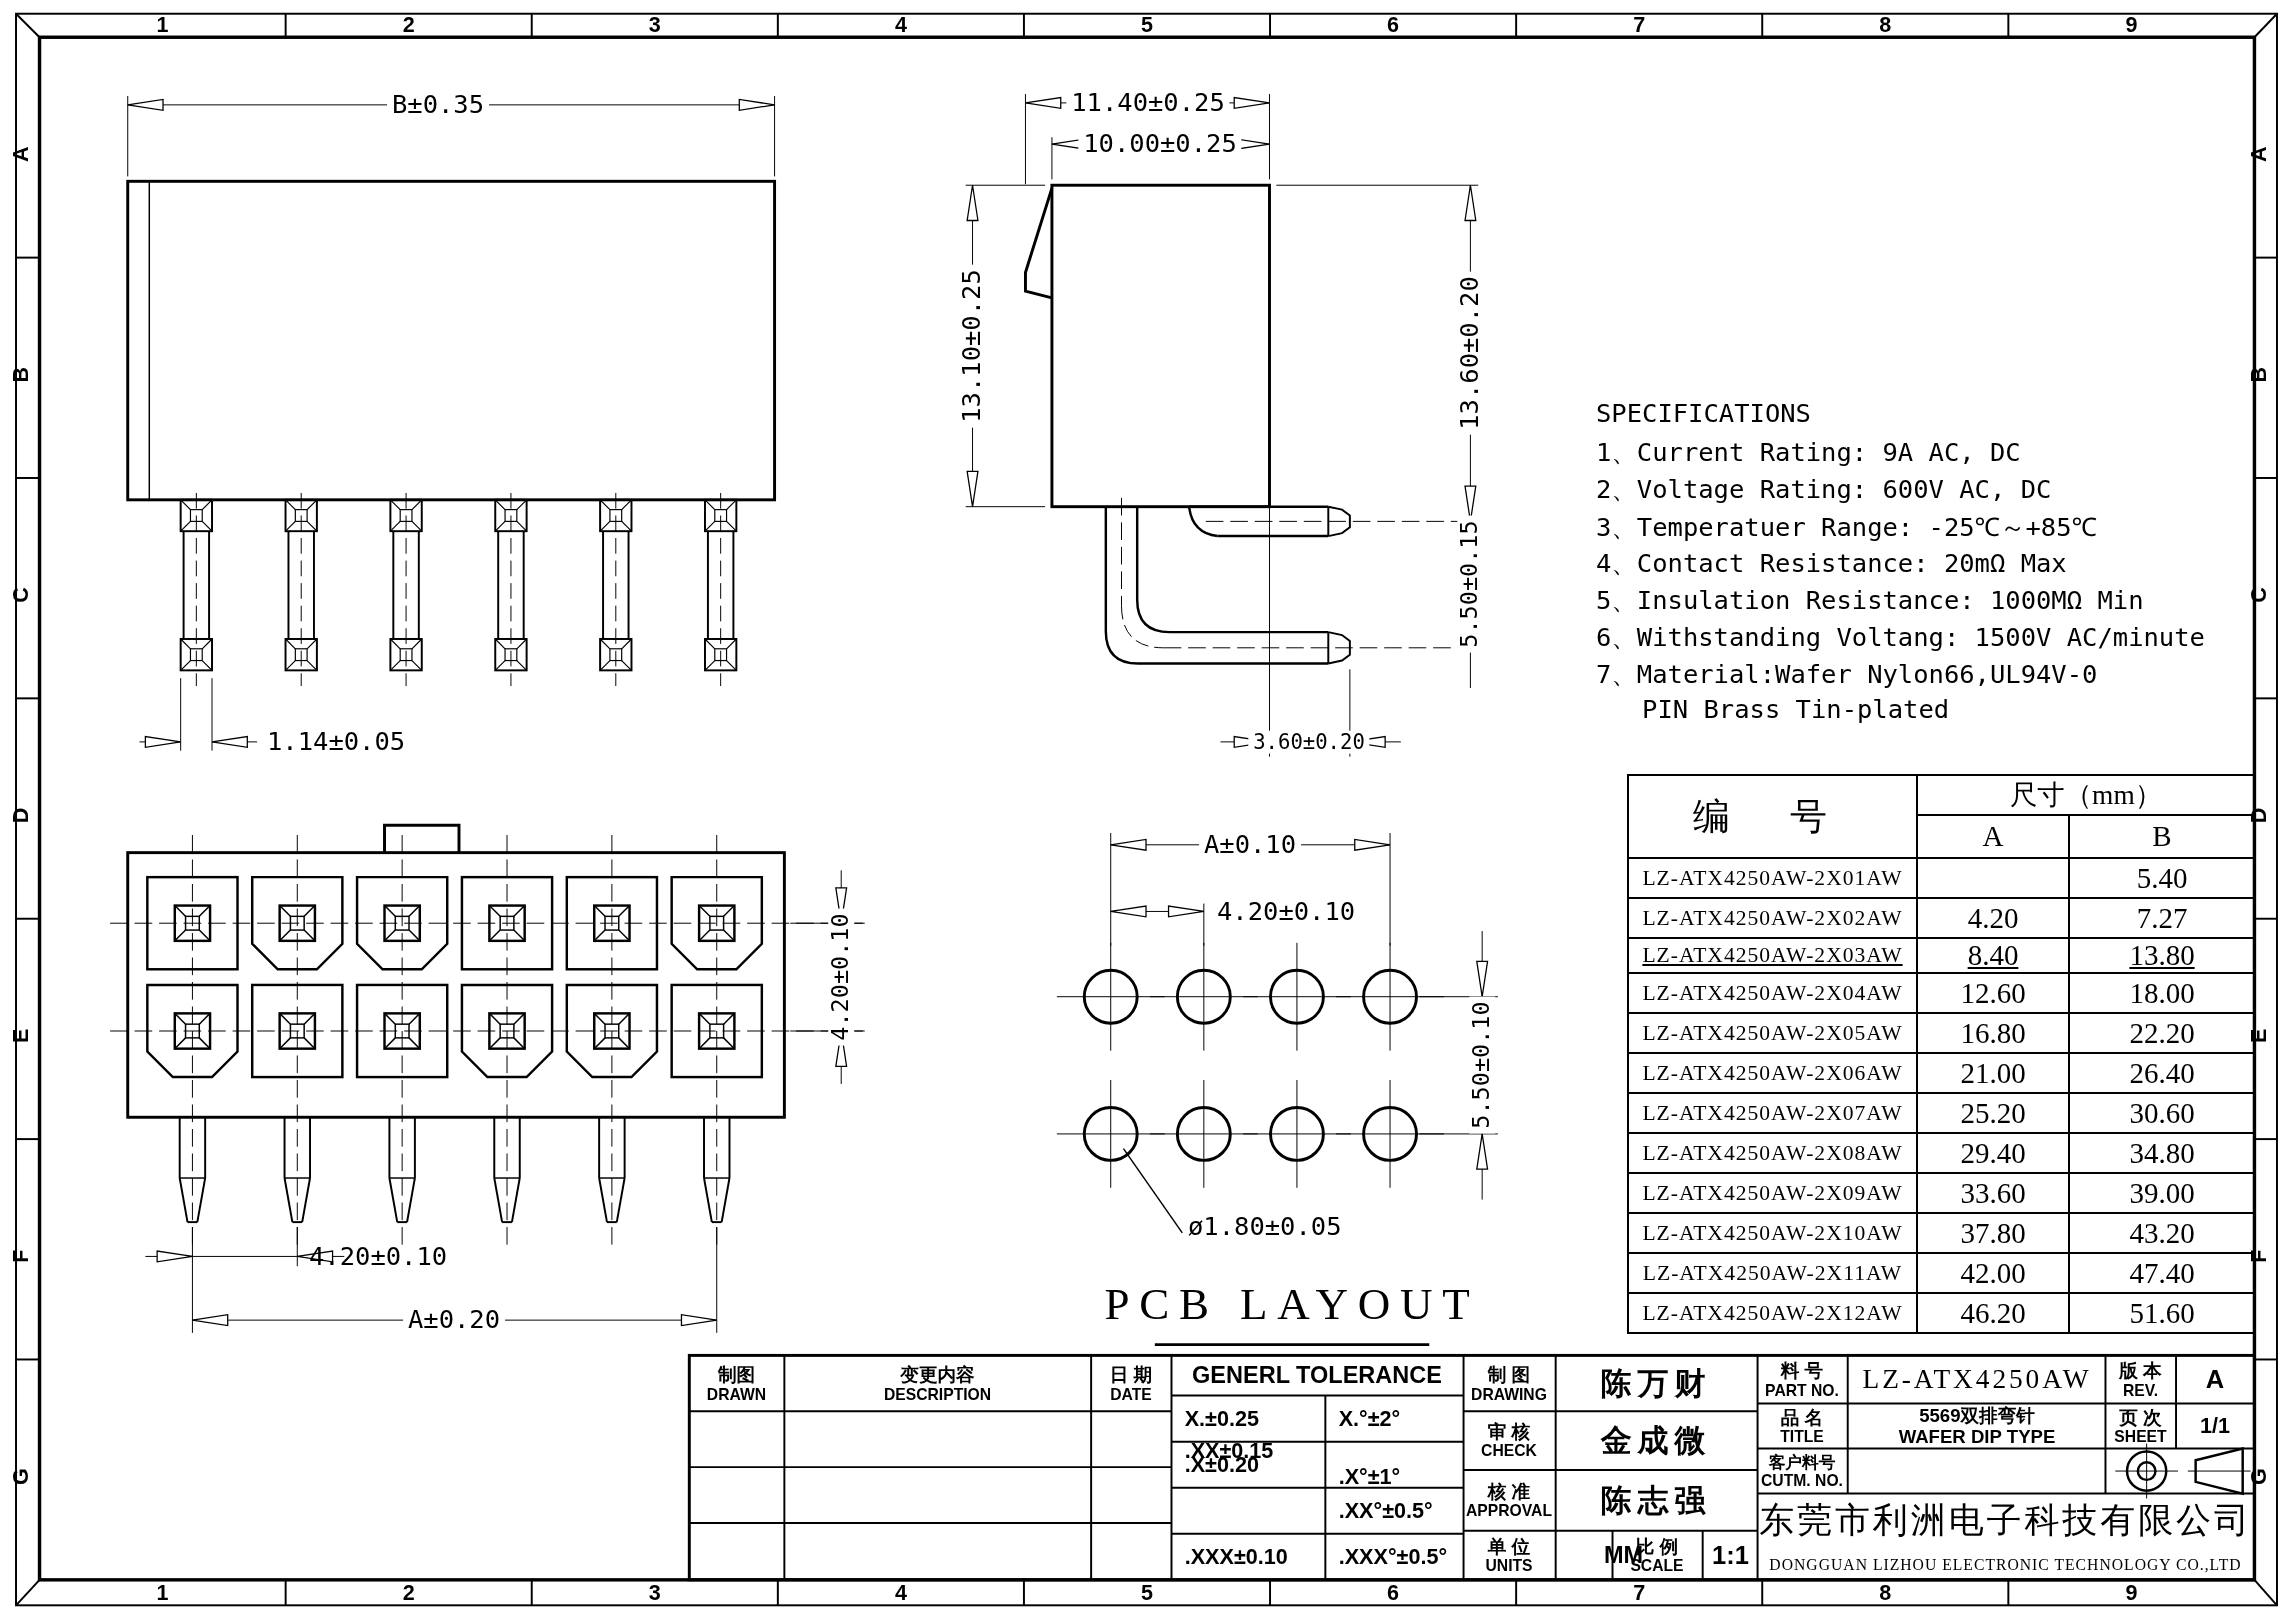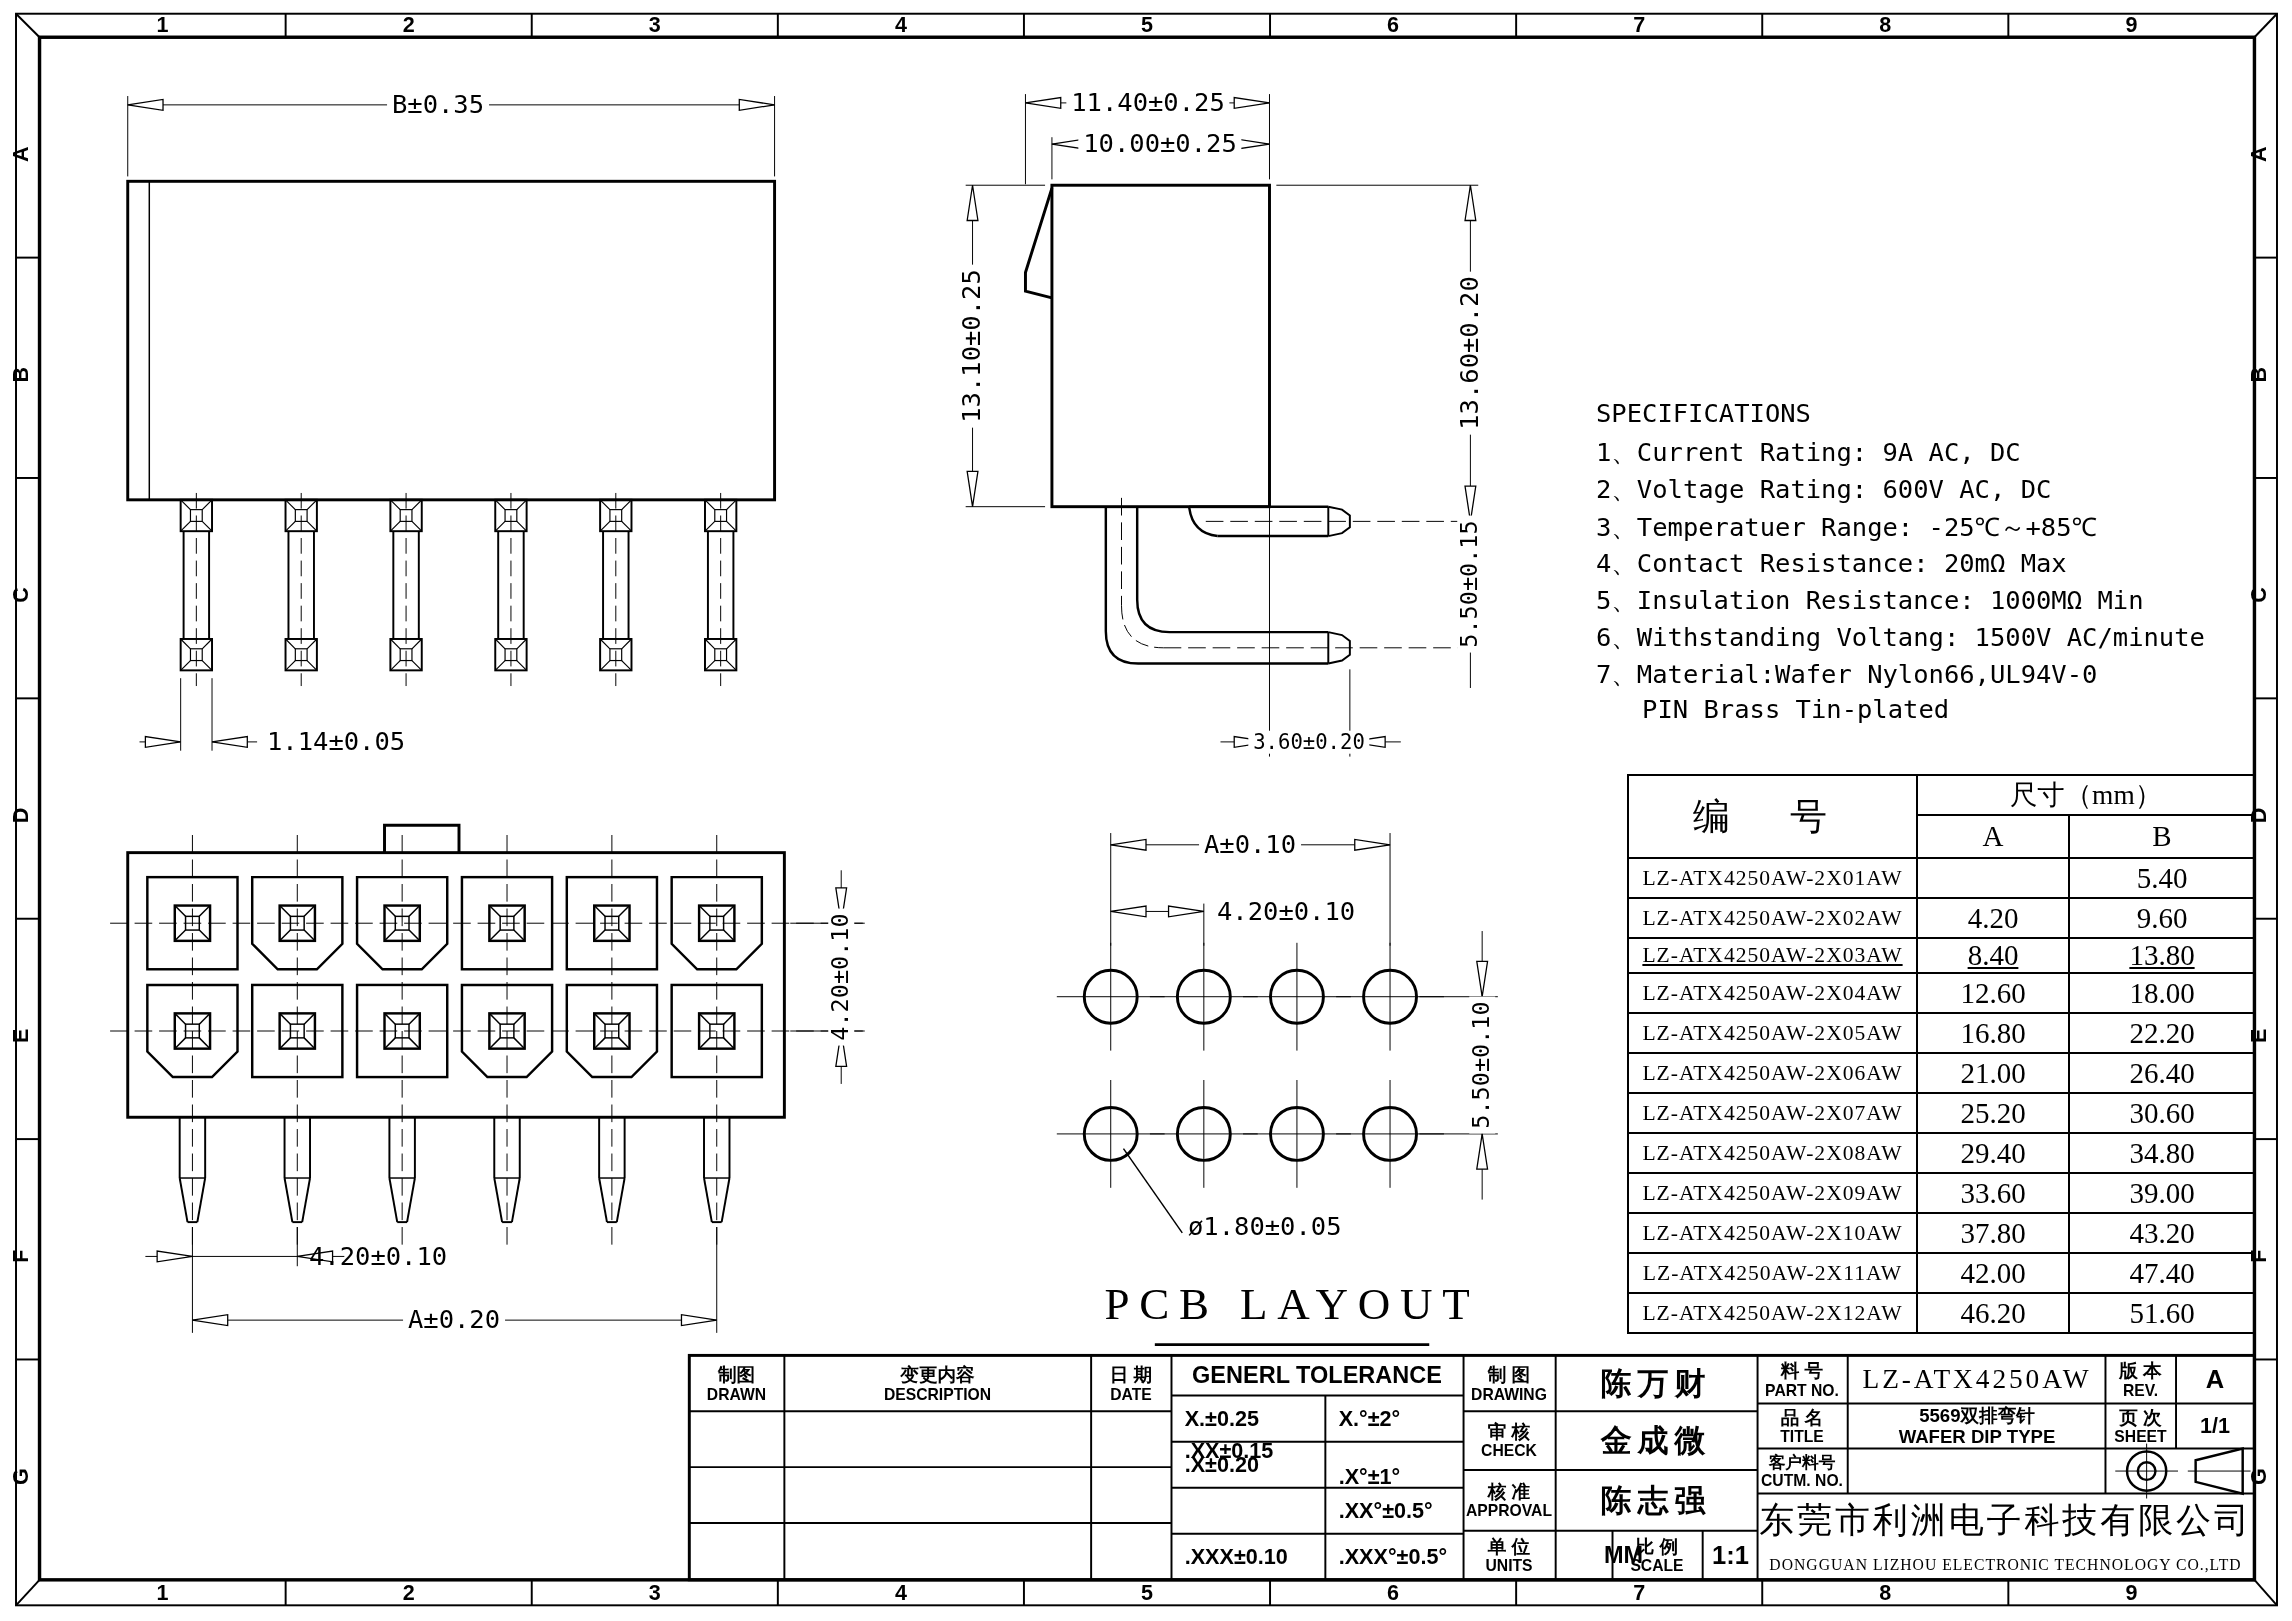--- a/index.html
+++ b/index.html
@@ -519,21 +519,21 @@
     </thead>
     <tbody id="parts-body">
         <tr style="height: 40px;">
           <td class="pn">LZ-ATX4250AW-2X01AW</td>
           <td class="val"></td>
           <td class="val">5.40</td>
         </tr>
         <tr style="height: 40px;">
           <td class="pn">LZ-ATX4250AW-2X02AW</td>
           <td class="val">4.20</td>
-          <td class="val">9.60</td>
+          <td class="val">7.27</td>
         </tr>
         <tr style="height: 33px; text-decoration: underline;">
           <td class="pn">LZ-ATX4250AW-2X03AW</td>
           <td class="val">8.40</td>
           <td class="val">13.80</td>
         </tr>
         <tr style="height: 40px;">
           <td class="pn">LZ-ATX4250AW-2X04AW</td>
           <td class="val">12.60</td>
           <td class="val">18.00</td>

